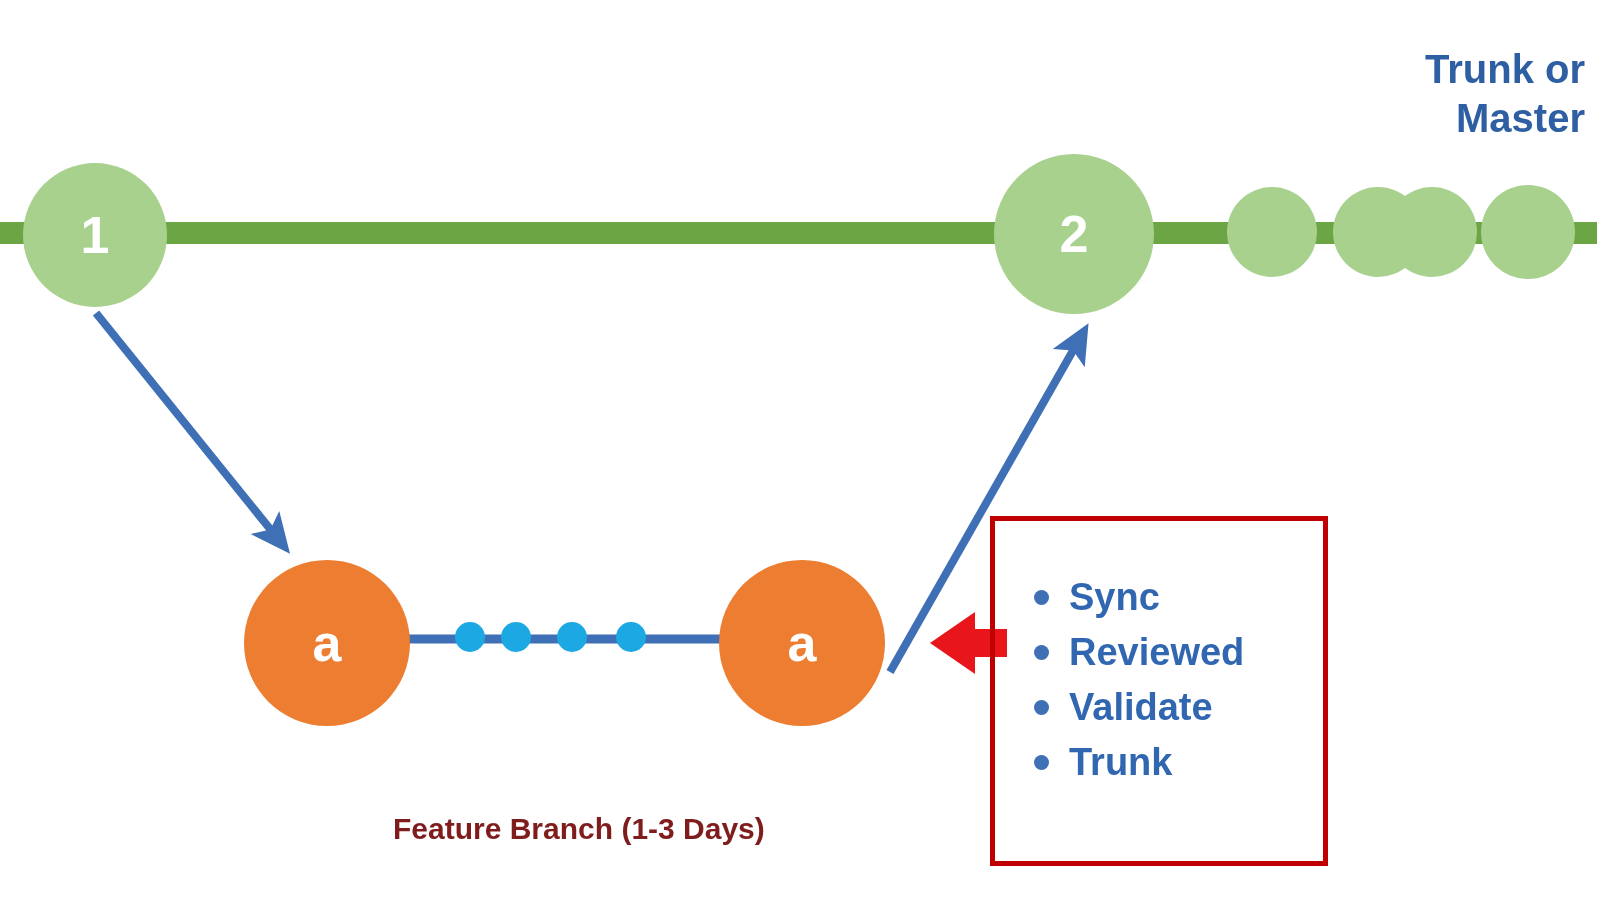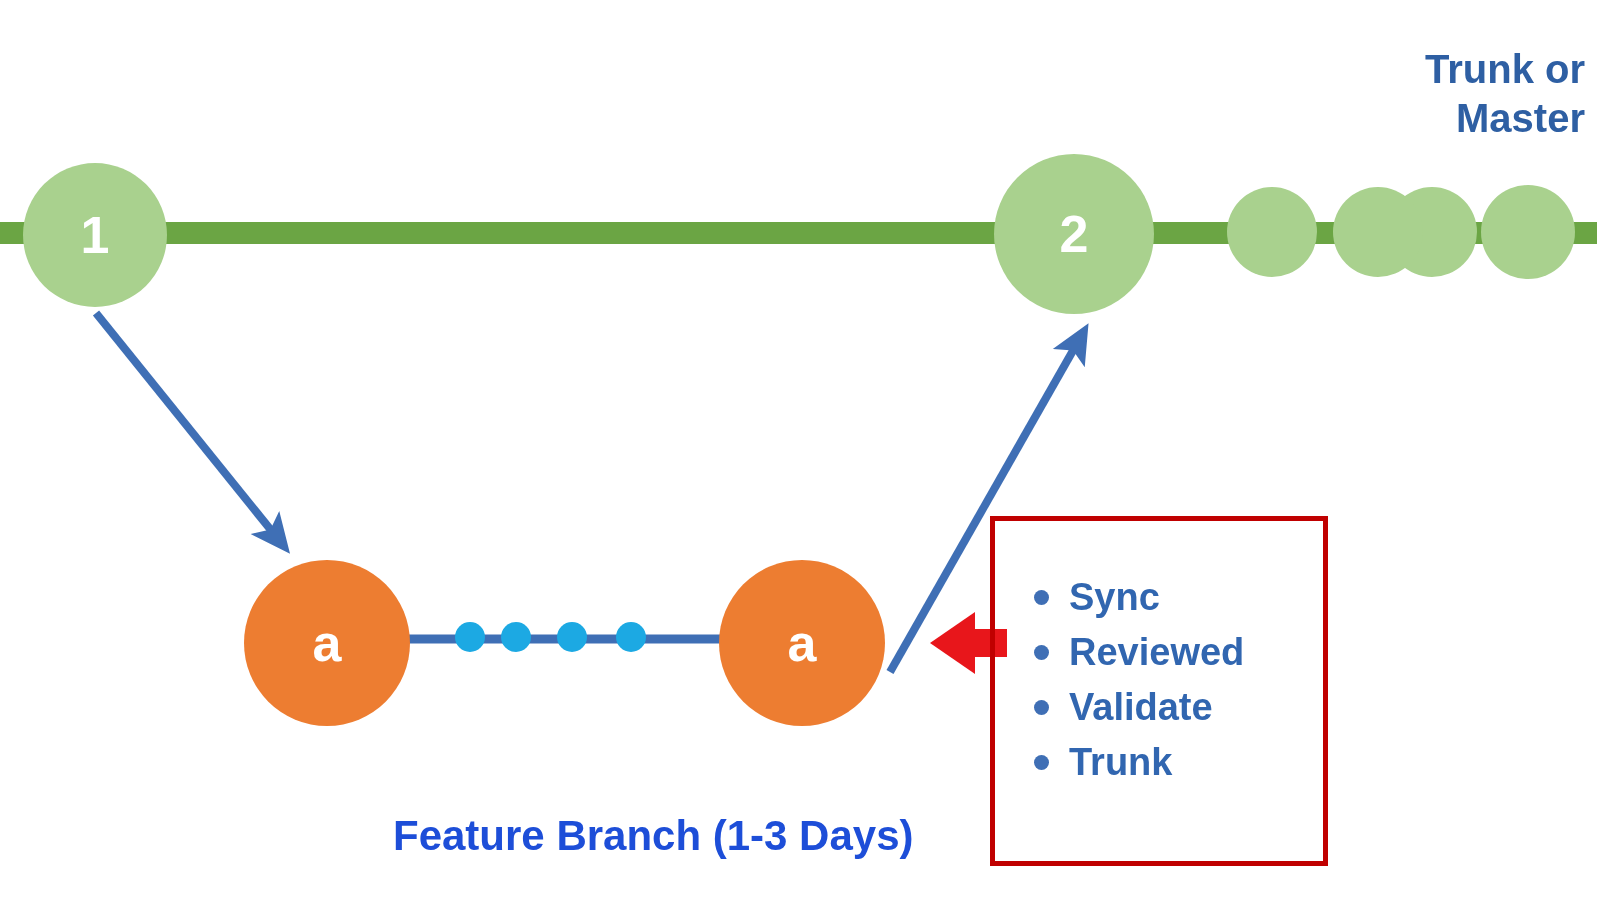--- a/index.html
+++ b/index.html
@@ -36,23 +36,23 @@
     position: absolute;
     color: #2e5fa3;
     font-weight: bold;
     font-size: 40px;
     line-height: 1.22;
     text-align: right;
     white-space: pre-line;
   }
   .branch-label {
     position: absolute;
-    color: #1d4ed8;
+    color: #7f1d1d;
     font-weight: bold;
-    font-size: 42px;
+    font-size: 30px;
     white-space: nowrap;
   }
   .callout-box {
     position: absolute;
     border: 5px solid #c00000;
     background: transparent;
     box-sizing: border-box;
   }
   .callout-list {
     position: absolute;

